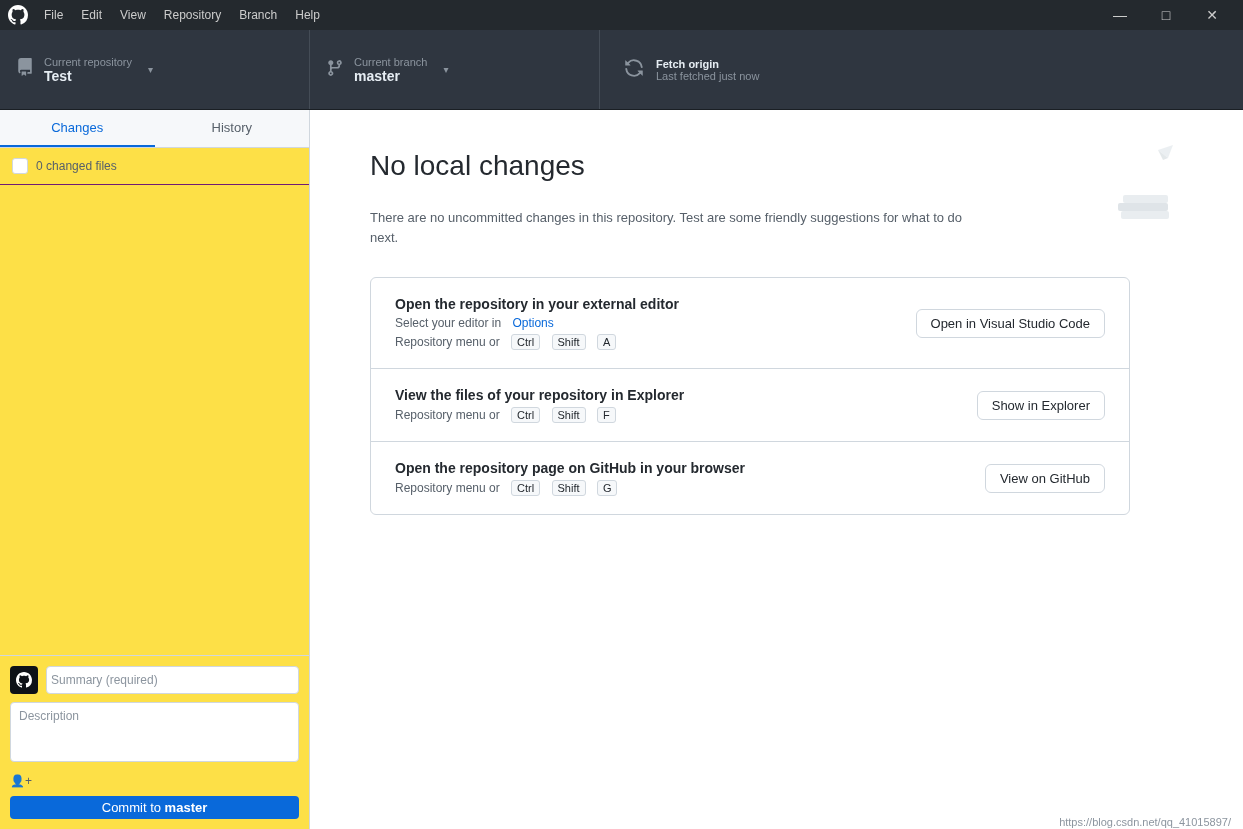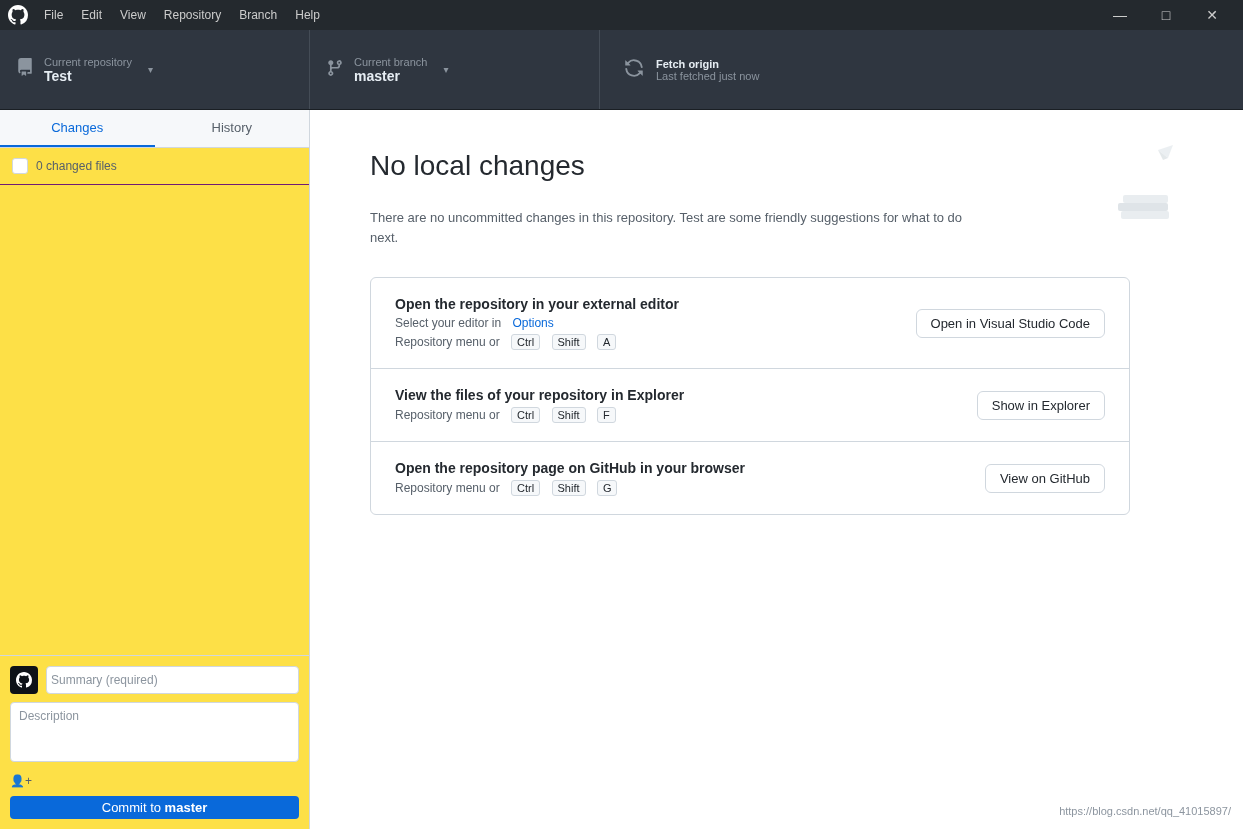--- a/index.html
+++ b/index.html
@@ -282,21 +282,21 @@
       padding: 6px 14px;
       font-size: 13px;
       color: #24292f;
       cursor: pointer;
       white-space: nowrap;
       flex-shrink: 0;
     }
 
     .footer-link {
       position: absolute;
-      bottom: 12px;
+      bottom: 1px;
       right: 12px;
       font-size: 11px;
       color: #8c959f;
     }
   </style>
 </head>
 <body>
 
 <div class="title-bar">
   <div class="title-bar-left">

